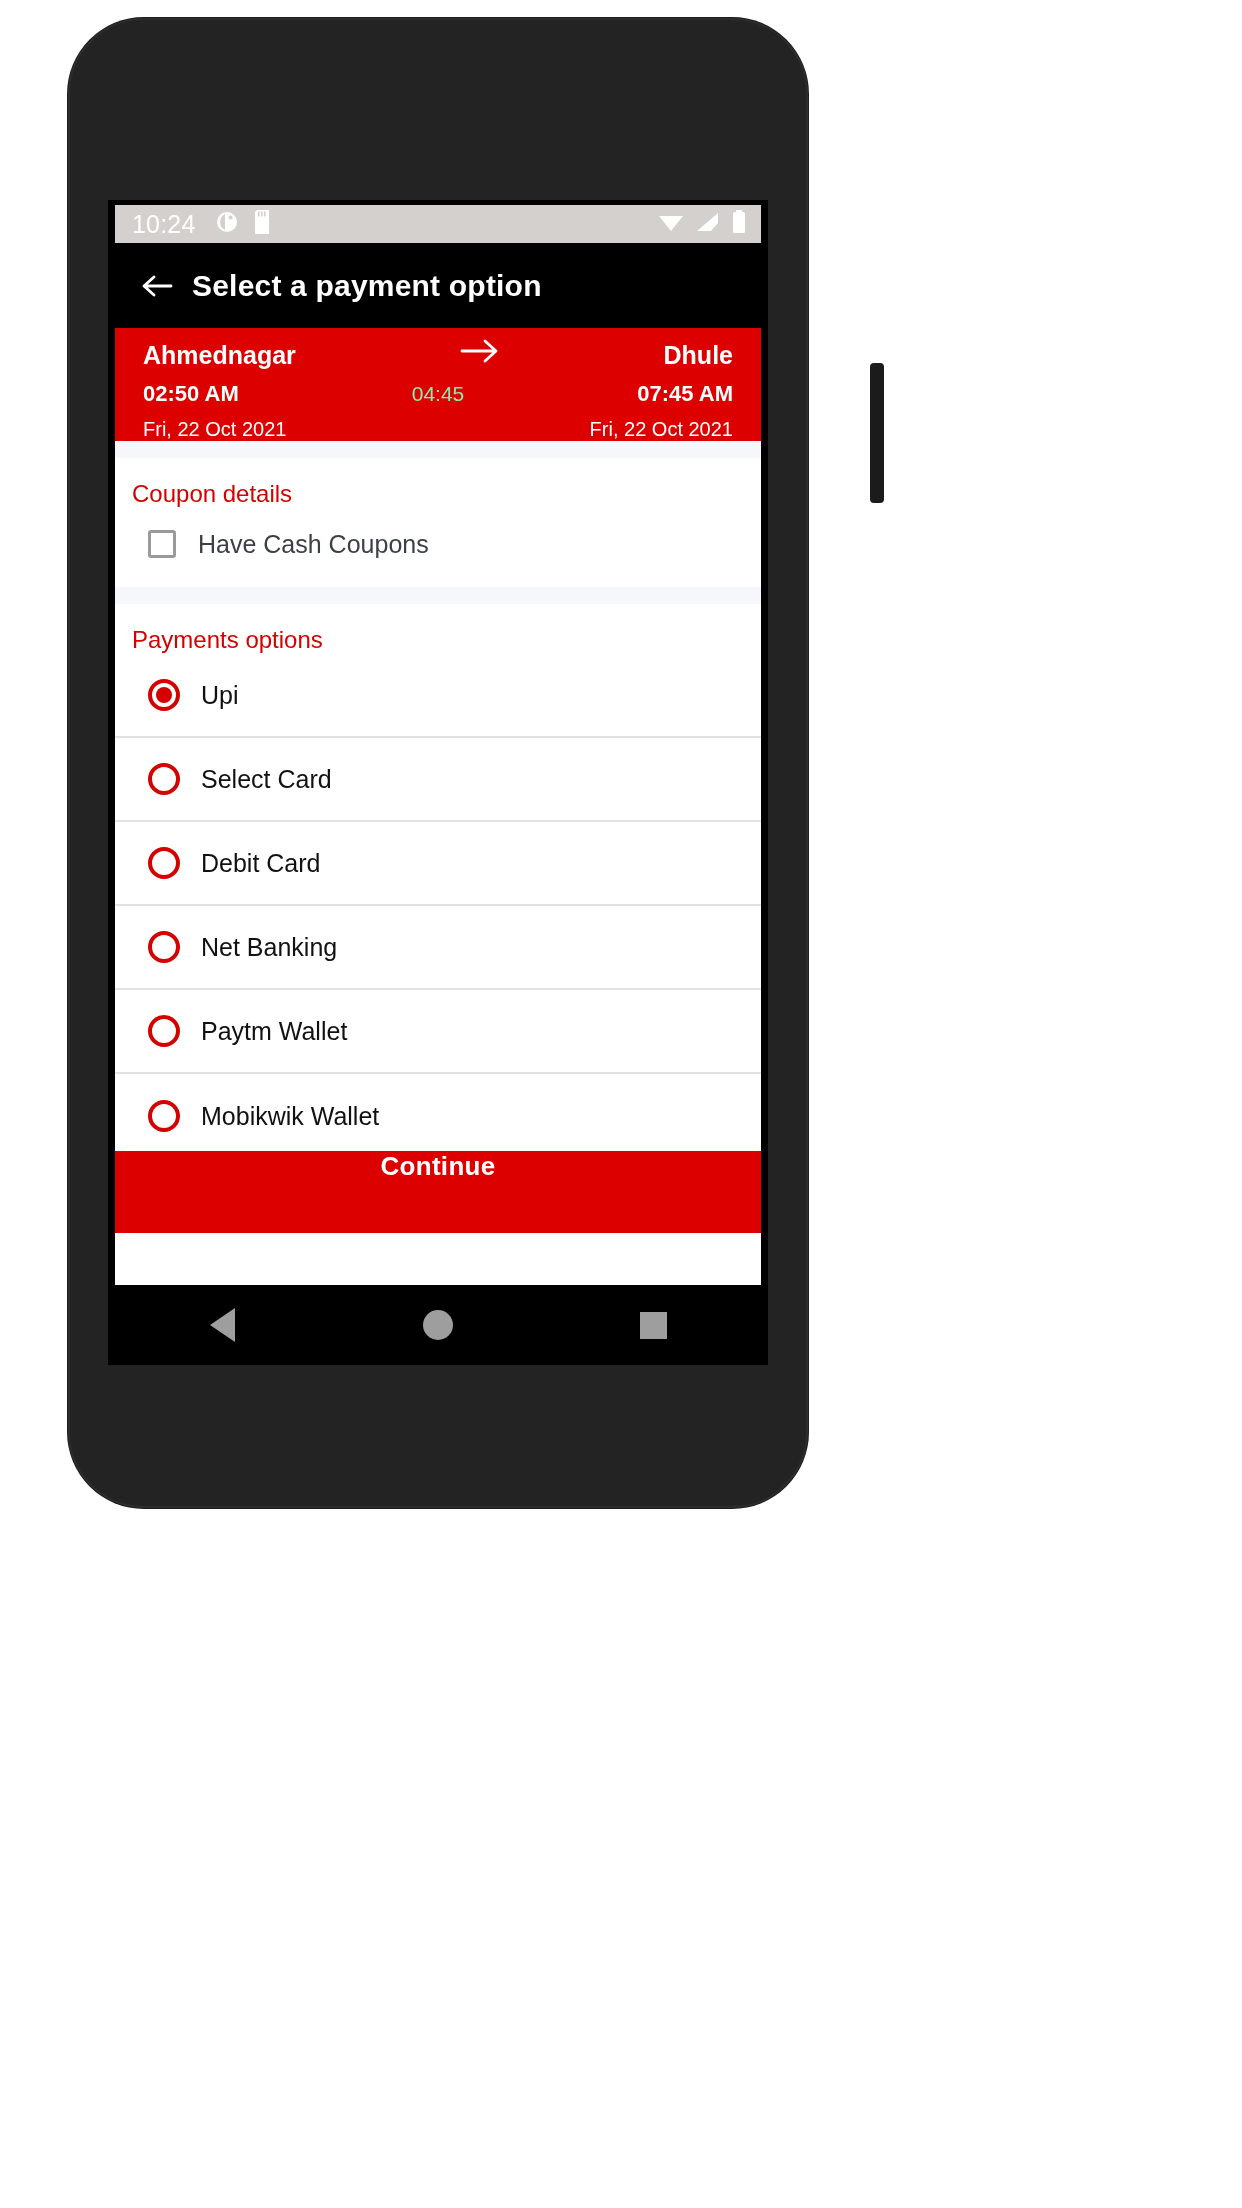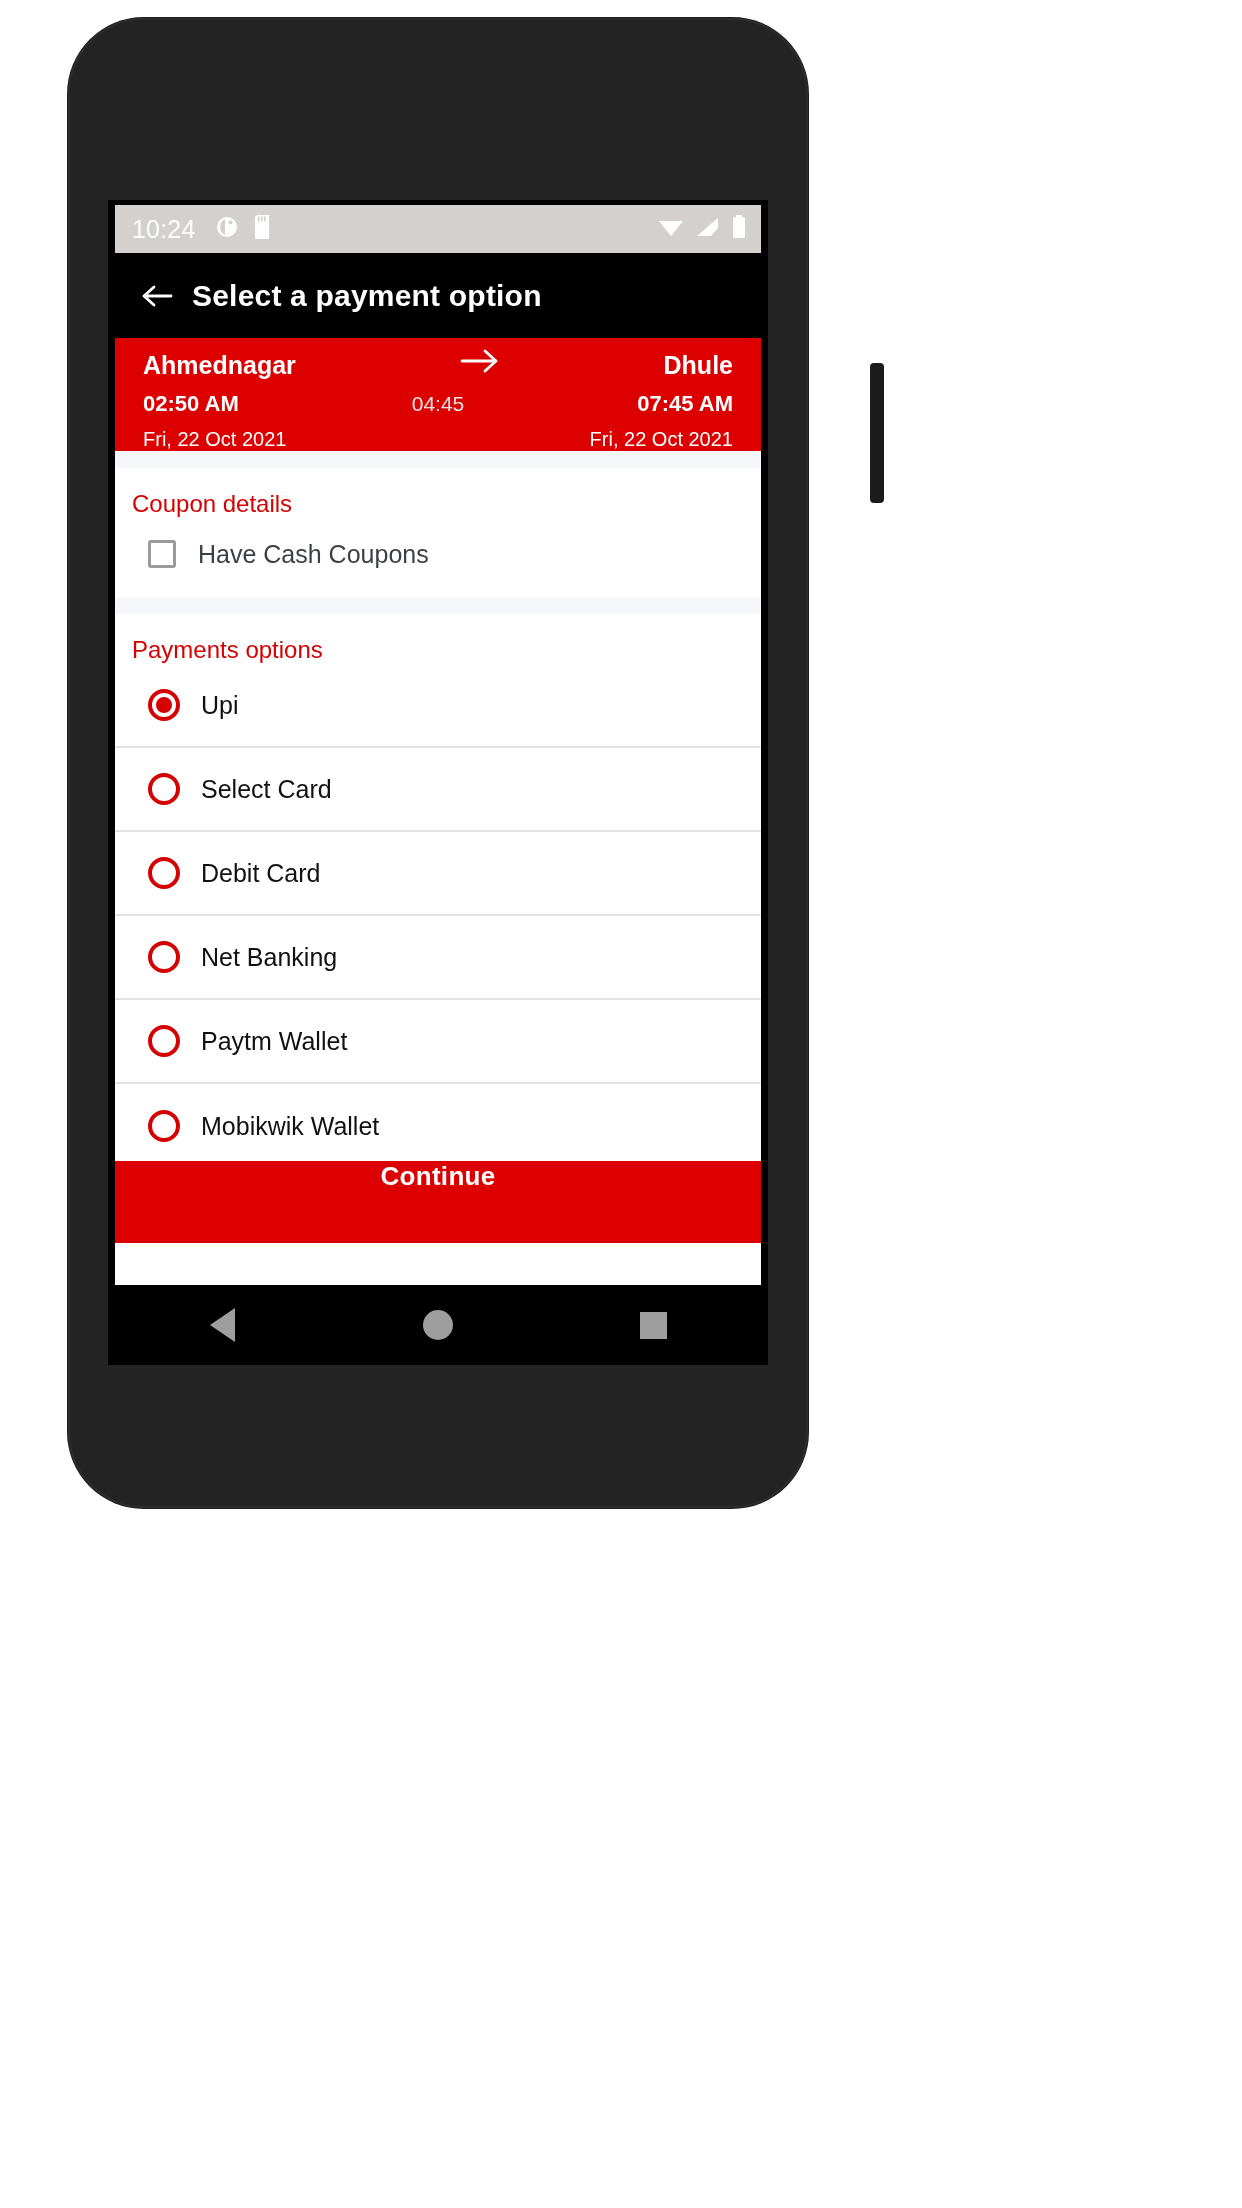--- a/index.html
+++ b/index.html
@@ -66,21 +66,21 @@
     top: 5px;
     width: 646px;
     height: 1155px;
     background: #ffffff;
     overflow: hidden;
   }
 
   
   .statusbar {
     position: relative;
-    height: 48px;
+    height: 38px;
     background: #d3d0cd;
     display: flex;
     align-items: center;
     padding: 0 14px 0 17px;
     box-sizing: border-box;
   }
   .sb-time {
     color: #ffffff;
     font-size: 25px;
     font-weight: 400;
@@ -151,21 +151,21 @@
     align-items: center;
   }
   .j-time {
     color: #ffffff;
     font-size: 22px;
     font-weight: bold;
   }
   .j-duration {
     flex: 1;
     text-align: center;
-    color: #e5e5e5;
+    color: #86efac;
     font-size: 21px;
     font-weight: 400;
   }
   .j-date {
     color: #ffffff;
     font-size: 20px;
     font-weight: 400;
   }
   .j-mid-blank { flex: 1; }
 

